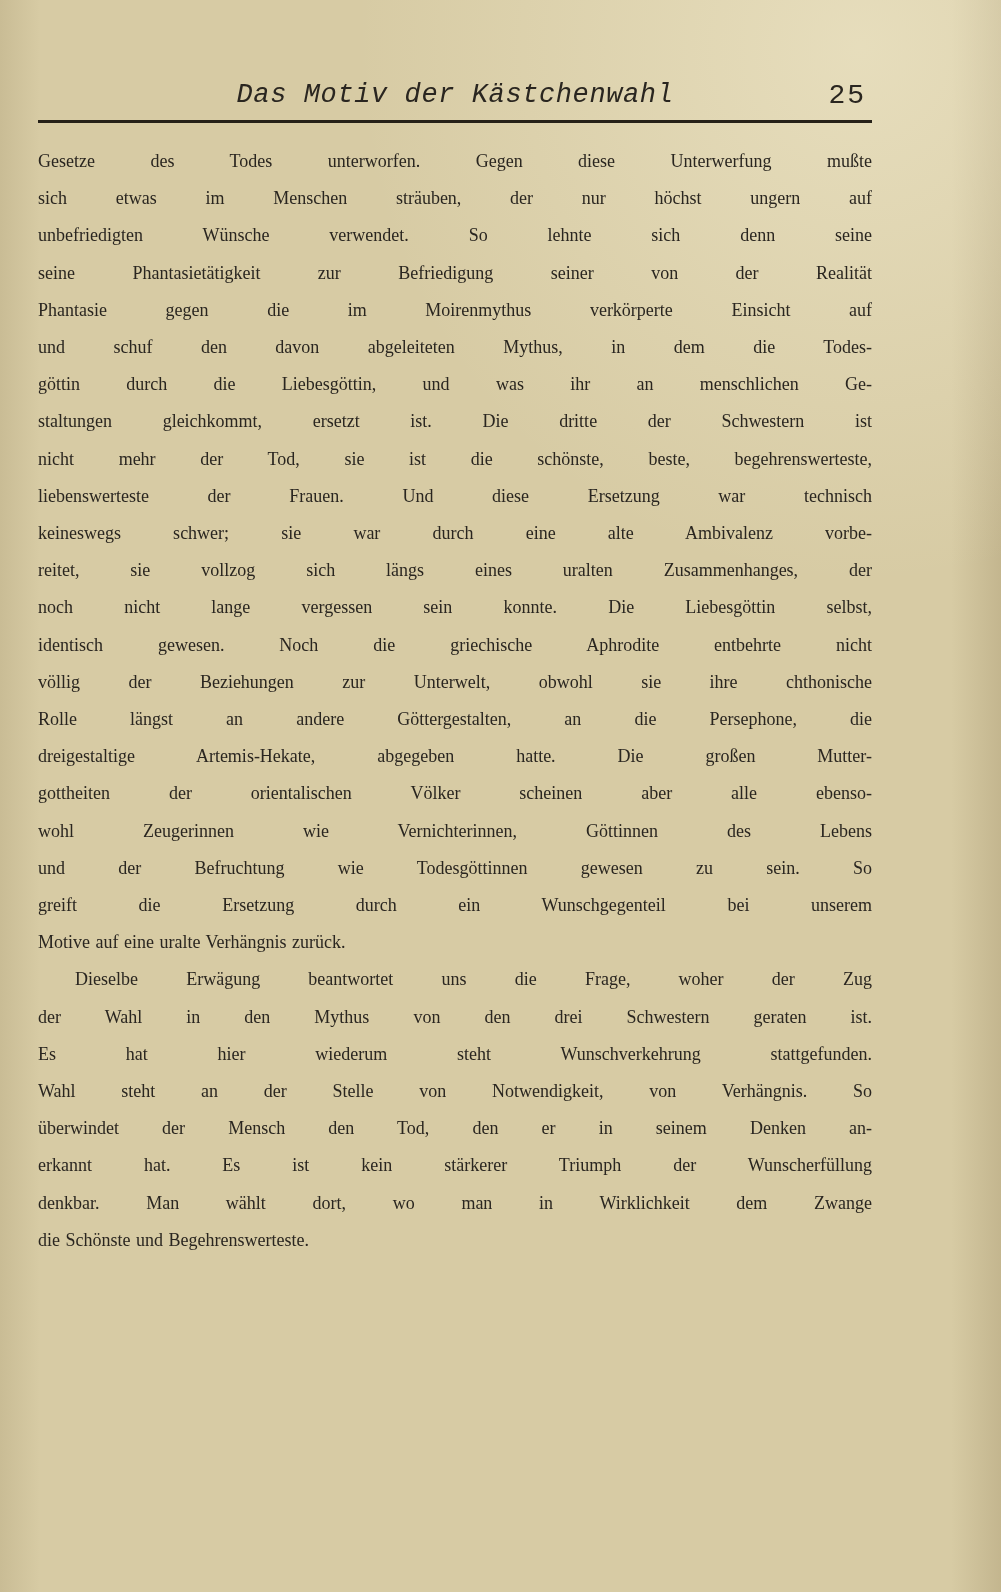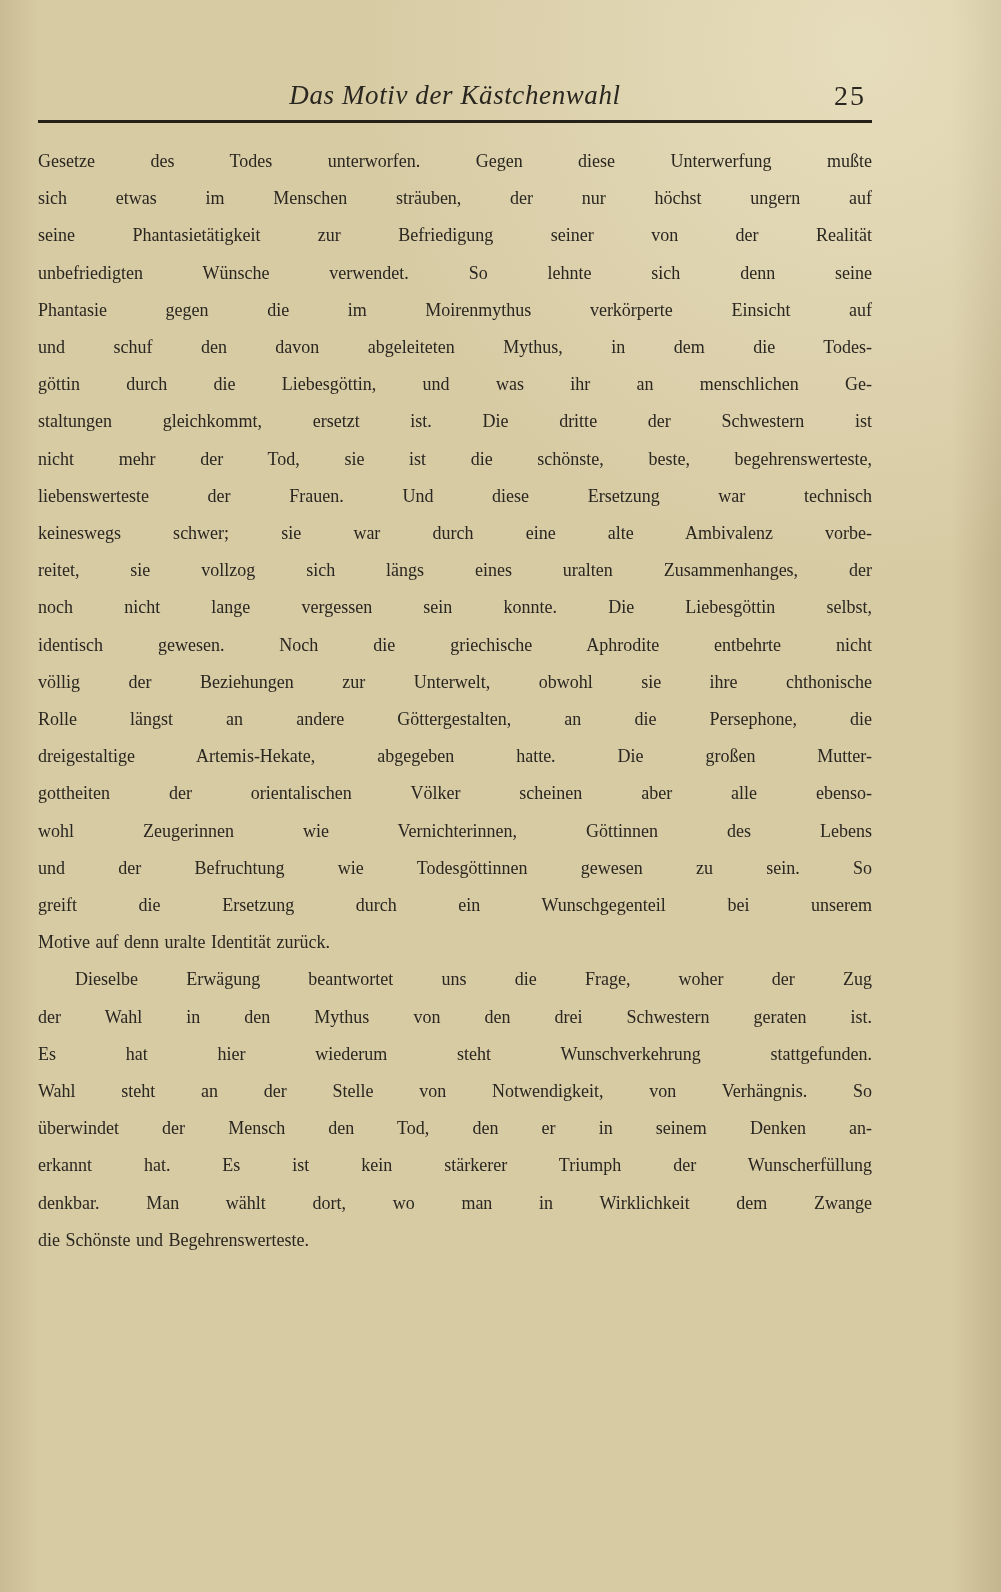--- a/index.html
+++ b/index.html
@@ -24,20 +24,21 @@
   .sheet{
     position:absolute;
     left:38px;
     top:80px;
     width:834px;
   }
   .running-head{
     position:relative;
     height:36px;
     font-size:27px;
+    font-family:Liberation Mono, monospace;
   }
   .head-title{
     position:absolute;
     left:0; right:0;
     text-align:center;
     font-style:italic;
     letter-spacing:0.6px;
   }
   .page-number{
     position:absolute;
@@ -78,40 +79,40 @@
     <span class="head-title">Das Motiv der Kästchenwahl</span>
     <span class="page-number">25</span>
   </div>
 
   <div class="head-rule"></div>
 
   <div class="text-block">
       <div class="paragraph">
         <div class="line">Gesetze des Todes unterworfen. Gegen diese Unterwerfung mußte</div>
         <div class="line">sich etwas im Menschen sträuben, der nur höchst ungern auf</div>
+        <div class="line">unbefriedigten Wünsche verwendet. So lehnte sich denn seine</div>
         <div class="line">seine Phantasietätigkeit zur Befriedigung seiner von der Realität</div>
-        <div class="line">unbefriedigten Wünsche verwendet. So lehnte sich denn seine</div>
         <div class="line">Phantasie gegen die im Moirenmythus verkörperte Einsicht auf</div>
         <div class="line">und schuf den davon abgeleiteten Mythus, in dem die Todes-</div>
         <div class="line">göttin durch die Liebesgöttin, und was ihr an menschlichen Ge-</div>
         <div class="line">staltungen gleichkommt, ersetzt ist. Die dritte der Schwestern ist</div>
         <div class="line">nicht mehr der Tod, sie ist die schönste, beste, begehrenswerteste,</div>
         <div class="line">liebenswerteste der Frauen. Und diese Ersetzung war technisch</div>
         <div class="line">keineswegs schwer; sie war durch eine alte Ambivalenz vorbe-</div>
         <div class="line">reitet, sie vollzog sich längs eines uralten Zusammenhanges, der</div>
         <div class="line">noch nicht lange vergessen sein konnte. Die Liebesgöttin selbst,</div>
         <div class="line">identisch gewesen. Noch die griechische Aphrodite entbehrte nicht</div>
         <div class="line">völlig der Beziehungen zur Unterwelt, obwohl sie ihre chthonische</div>
         <div class="line">Rolle längst an andere Göttergestalten, an die Persephone, die</div>
         <div class="line">dreigestaltige Artemis-Hekate, abgegeben hatte. Die großen Mutter-</div>
         <div class="line">gottheiten der orientalischen Völker scheinen aber alle ebenso-</div>
         <div class="line">wohl Zeugerinnen wie Vernichterinnen, Göttinnen des Lebens</div>
         <div class="line">und der Befruchtung wie Todesgöttinnen gewesen zu sein. So</div>
         <div class="line">greift die Ersetzung durch ein Wunschgegenteil bei unserem</div>
-        <div class="line last">Motive auf denn uralte Identität zurück.</div>
+        <div class="line last">Motive auf eine uralte Verhängnis zurück.</div>
       </div>
       <div class="paragraph">
         <div class="line indent">Dieselbe Erwägung beantwortet uns die Frage, woher der Zug</div>
         <div class="line">der Wahl in den Mythus von den drei Schwestern geraten ist.</div>
         <div class="line">Es hat hier wiederum steht Wunschverkehrung stattgefunden.</div>
         <div class="line">Wahl steht an der Stelle von Notwendigkeit, von Verhängnis. So</div>
         <div class="line">überwindet der Mensch den Tod, den er in seinem Denken an-</div>
         <div class="line">erkannt hat. Es ist kein stärkerer Triumph der Wunscherfüllung</div>
         <div class="line">denkbar. Man wählt dort, wo man in Wirklichkeit dem Zwange</div>
         <div class="line last">die Schönste und Begehrenswerteste.</div>

